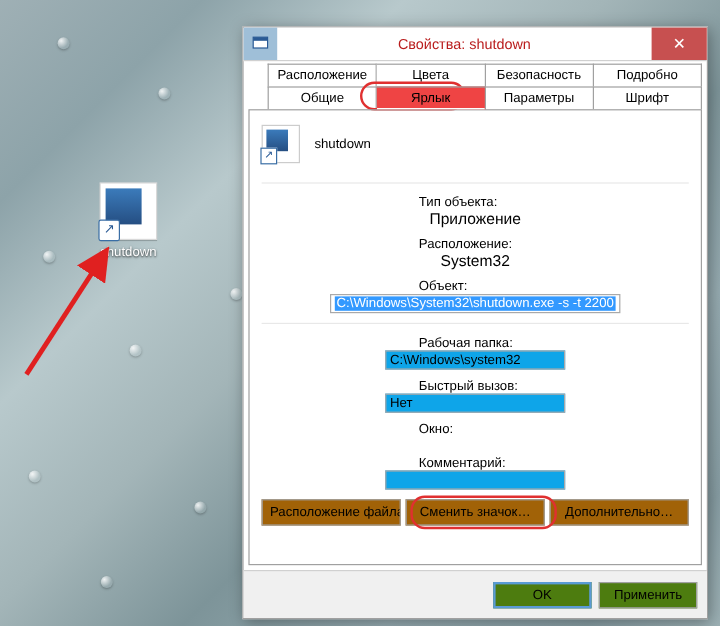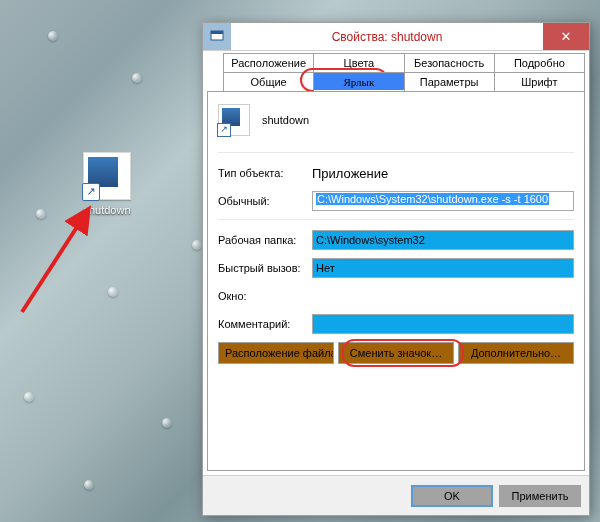--- a/index.html
+++ b/index.html
@@ -79,21 +79,21 @@
 
   .tabs-wrap{ padding:2px 4px 0; }
   .tab-row{ display:flex; gap:0;padding-left:16px; }
   .tab{
     flex:1; text-align:center; padding:3px 2px; font-size:11px;
     background:#fff; border:1px solid #a0a0a0; border-bottom:none;
     cursor:pointer; white-space:nowrap; overflow:hidden; position:relative;
   }
   .tab + .tab{ border-left:none; }
   .tab-row.row2 .tab{ border-top:1px solid #a0a0a0; }
-  .tab.active{ background:#3b82f6; z-index:2;font-family:Liberation Serif, serif; }
+  .tab.active{ background:#ef4444; z-index:2; }
   .tab.active::after{
     content:""; position:absolute; left:0; right:0; bottom:-1px; height:2px; background:#fff;
   }
   .ring-red{
     border:2px solid #e03030; border-radius:12px; position:absolute;
     pointer-events:none;
   }
 
   .panel{
     flex:1; border:1px solid #a0a0a0; margin:0 4px 4px;
@@ -107,21 +107,21 @@
     content:""; position:absolute; left:3px; top:3px; right:9px; bottom:9px;
     background:linear-gradient(#3b7bbb,#254e82);
   }
   .hdr .ico::after{
     content:"↗"; position:absolute; left:-2px; bottom:-2px; width:12px; height:12px;
     background:#fff; border:1px solid #3a6ea5; color:#2a5a95; font-size:9px;
     line-height:10px; text-align:center;
   }
   .sep{height:1px; background:#e8e8e8; margin:6px 0 10px;}
 
-  .form-row{ display:flex; align-items:center; margin-bottom:8px; min-height:20px; }
+  .form-row{ display:flex; align-items:center; margin-bottom:8px; min-height:20px;flex-direction:column; }
   .form-row .label{ width:94px; font-size:11px; color:#000; }
   .form-row .val{ font-size:13px; }
   .txt{
     flex:1; height:20px; border:1px solid #a9a9a9; padding:1px 3px;
     font-size:11px; font-family:inherit; background:#0ea5e9;
   }
   .txt.sel{ background:#fff; }
   .txt.sel .hl{ background:#3399ff; color:#fff; padding:0 1px; }
   .combo{ position:relative; }
   .combo::after{
@@ -134,21 +134,21 @@
     flex:1; height:22px; border:1px solid #a0a0a0; background:#a16207;
     font-size:11px; cursor:pointer; white-space:nowrap; overflow:hidden;
   }
 
   .footer{
     height:40px; border-top:1px solid #d0d0d0; display:flex;
     align-items:center; justify-content:flex-end; gap:6px; padding:0 8px;
     background:#f0f0f0;
   }
   .footer .btn{
-    flex:0 0 auto; width:82px; background:#a3a3a3;
+    flex:0 0 auto; width:82px; background:#4d7c0f;
   }
   .footer .btn.default{ border:2px solid #5a9bd5; }
 </style>
 </head>
 <body>
 
 <div class="rain">
   <span style="left:8%;top:6%"></span>
     <span style="left:22%;top:14%"></span>
   <span style="left:6%;top:40%"></span>
@@ -208,22 +208,26 @@
       <div class="ico"></div>
       <div>shutdown</div>
     </div>
     <div class="sep"></div>
 
     <div class="form-row">
       <div class="label">Тип объекта:</div>
       <div class="val">Приложение</div>
     </div>
     <div class="form-row">
-      <div class="label">Обычный:</div>
-      <div class="txt sel"><span class="hl">C:\Windows\System32\shutdown.exe -s -t 1600</span></div>
+      <div class="label">Расположение:</div>
+      <div class="val">System32</div>
+    </div>
+    <div class="form-row">
+      <div class="label">Объект:</div>
+      <div class="txt sel"><span class="hl">C:\Windows\System32\shutdown.exe -s -t 2200</span></div>
     </div>
 
     <div class="sep"></div>
 
     <div class="form-row">
       <div class="label">Рабочая папка:</div>
       <input class="txt" value="C:\Windows\system32" style="">
     </div>
     <div class="form-row">
       <div class="label">Быстрый вызов:</div>

